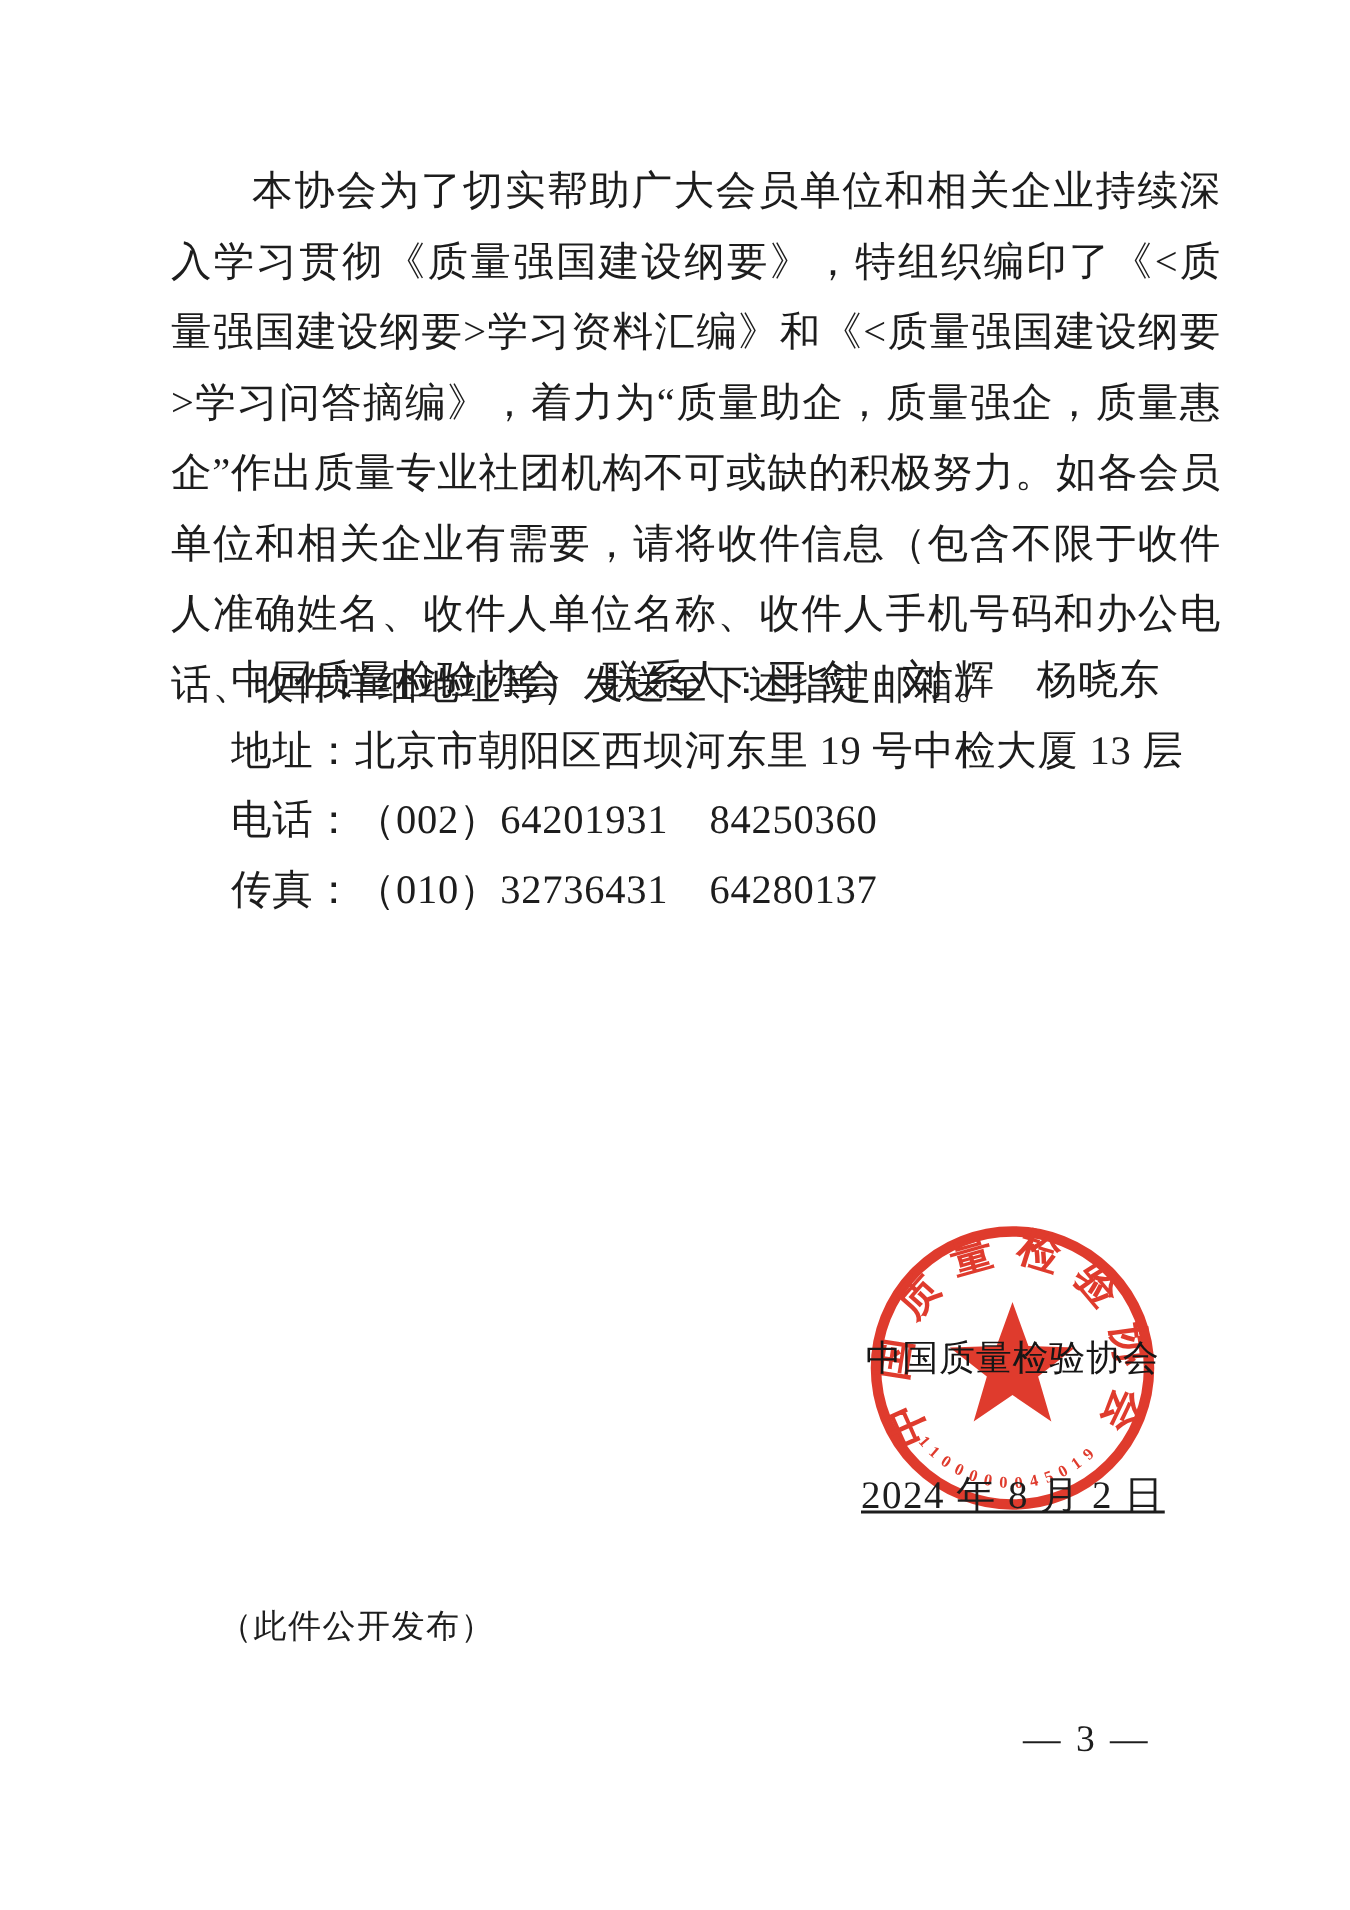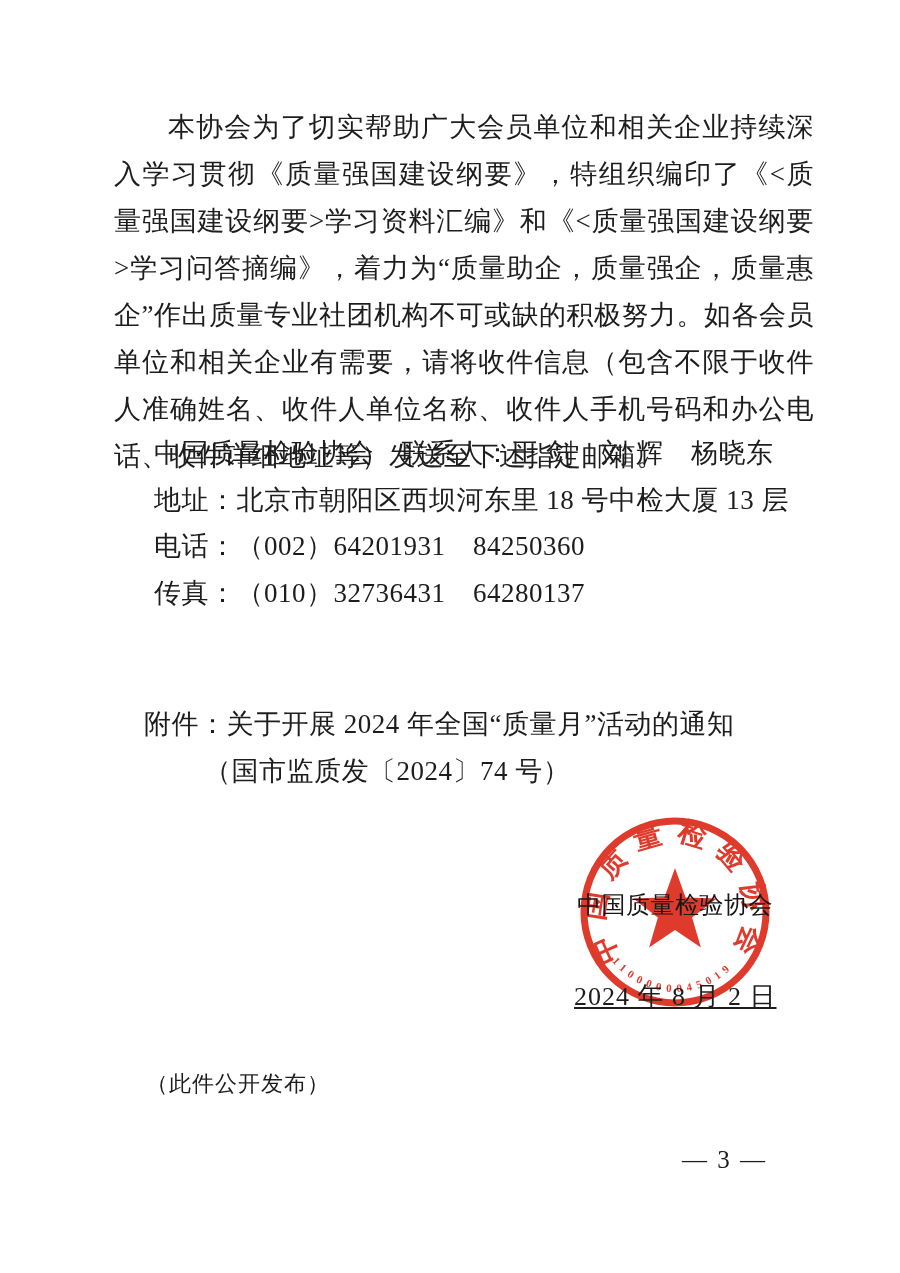--- a/index.html
+++ b/index.html
@@ -55,29 +55,25 @@
 </style>
 </head>
 <body>
 
 <div class="page">
 
   <div class="para">本协会为了切实帮助广大会员单位和相关企业持续深入学习贯彻《质量强国建设纲要》，特组织编印了《&lt;质量强国建设纲要&gt;学习资料汇编》和《&lt;质量强国建设纲要&gt;学习问答摘编》，着力为“质量助企，质量强企，质量惠企”作出质量专业社团机构不可或缺的积极努力。如各会员单位和相关企业有需要，请将收件信息（包含不限于收件人准确姓名、收件人单位名称、收件人手机号码和办公电话、收件详细地址等）发送至下述指定邮箱。</div>
 
   <div class="contact">
     <div>中国质量检验协会　联系人：王 剑　刘 辉　杨晓东</div>
-    <div>地址：北京市朝阳区西坝河东里 18 号中检大厦 13 层</div>
+    <div>地址：北京市朝阳区西坝河东里 19 号中检大厦 13 层</div>
     <div>电话：（002）64201931　84250360</div>
     <div>传真：（010）32736431　64280137</div>
   </div>
 
-  <div class="attach">
-    <div class="l1">附件：关于开展 2024 年全国“质量月”活动的通知</div>
-    <div class="l2">（国市监质发〔2024〕74 号）</div>
-  </div>
 
   <svg class="seal" viewBox="0 0 200 200" xmlns="http://www.w3.org/2000/svg">
     <defs>
       <path id="sealArcTop" d="M 48 146.8 A 70 70 0 1 1 152 146.8" fill="none"></path>
       <path id="sealArcBottom" d="M 34.5 145.9 A 80 80 0 0 0 170.6 137.6" fill="none"></path>
     </defs>
     <circle cx="100" cy="100" r="91" fill="none" stroke="var(--seal-color,#dd2b1c)" stroke-width="7"></circle>
     <polygon fill="var(--seal-color,#dd2b1c)" points="100,56 110.6,85.4 141.8,86.4 117.1,105.6 125.9,135.6 100,118 74.1,135.6 82.9,105.6 58.2,86.4 89.4,85.4"></polygon>
     <text class="ring-text">
       <textPath href="#sealArcTop" startOffset="2">中国质量检验协会</textPath>

